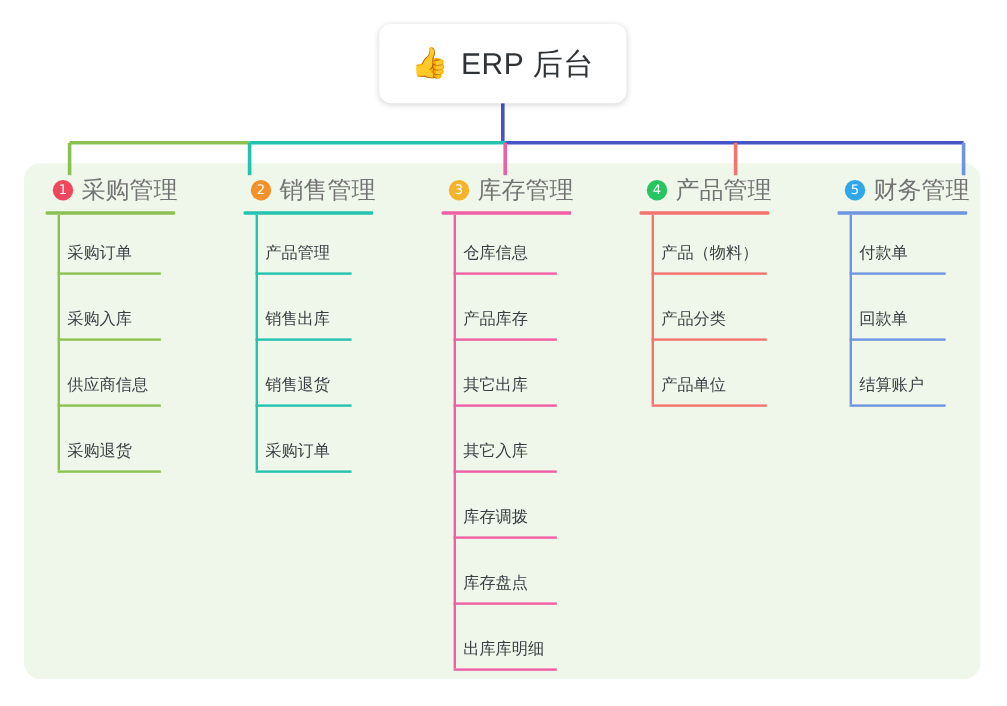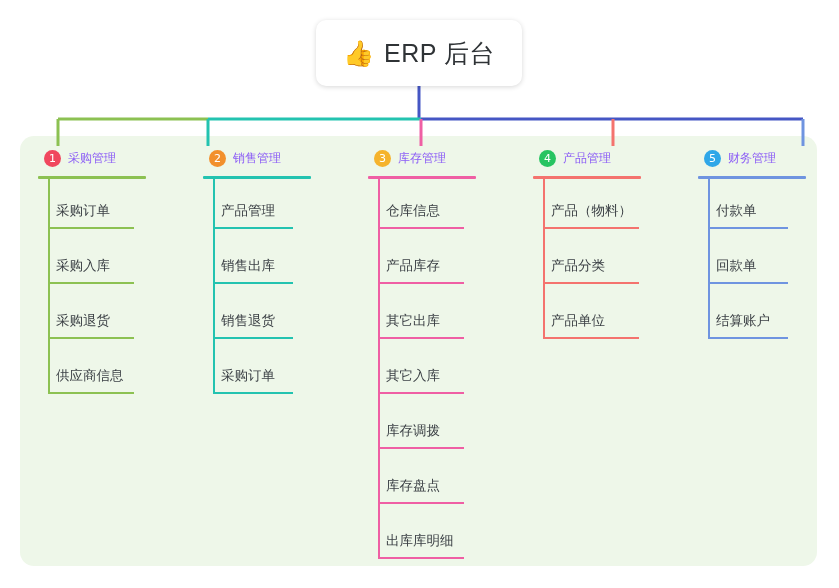--- a/index.html
+++ b/index.html
@@ -82,22 +82,22 @@
     height: 17px;
     border-radius: 50%;
     color: #ffffff;
     font-size: 11px;
     line-height: 17px;
     text-align: center;
     flex: 0 0 auto;
     font-family: "DejaVu Sans", sans-serif;
   }
   .head-label {
-    font-size: 12px;
-    color: #8b5cf6;
+    font-size: 20px;
+    color: #737373;
     white-space: nowrap;
   }
   .head-rule {
     height: 3px;
     margin-top: 6px;
     border-radius: 1px;
   }
   .leaves {
     position: relative;
     margin-top: 0px;
@@ -163,25 +163,25 @@
           <div class="spine" style="background: rgb(140, 193, 82); height: 213px;"></div>
           <div class="leaf">
             <span class="leaf-label">采购订单</span>
             <div class="leaf-rule" style="background: rgb(140, 193, 82); width: 86px;"></div>
           </div>
           <div class="leaf">
             <span class="leaf-label">采购入库</span>
             <div class="leaf-rule" style="background: rgb(140, 193, 82); width: 86px;"></div>
           </div>
           <div class="leaf">
+            <span class="leaf-label">供应商信息</span>
+            <div class="leaf-rule" style="background: rgb(140, 193, 82); width: 86px;"></div>
+          </div>
+          <div class="leaf">
             <span class="leaf-label">采购退货</span>
-            <div class="leaf-rule" style="background: rgb(140, 193, 82); width: 86px;"></div>
-          </div>
-          <div class="leaf">
-            <span class="leaf-label">供应商信息</span>
             <div class="leaf-rule" style="background: rgb(140, 193, 82); width: 86px;"></div>
           </div>
         </div>
       </div>
       <div class="branch" style="left: 203px;">
         <div class="branch-head">
           <span class="badge" style="background: rgb(242, 144, 44);">2</span>
           <span class="head-label">销售管理</span>
         </div>
         <div class="head-rule" style="background: rgb(35, 195, 176); width: 108px;"></div>

